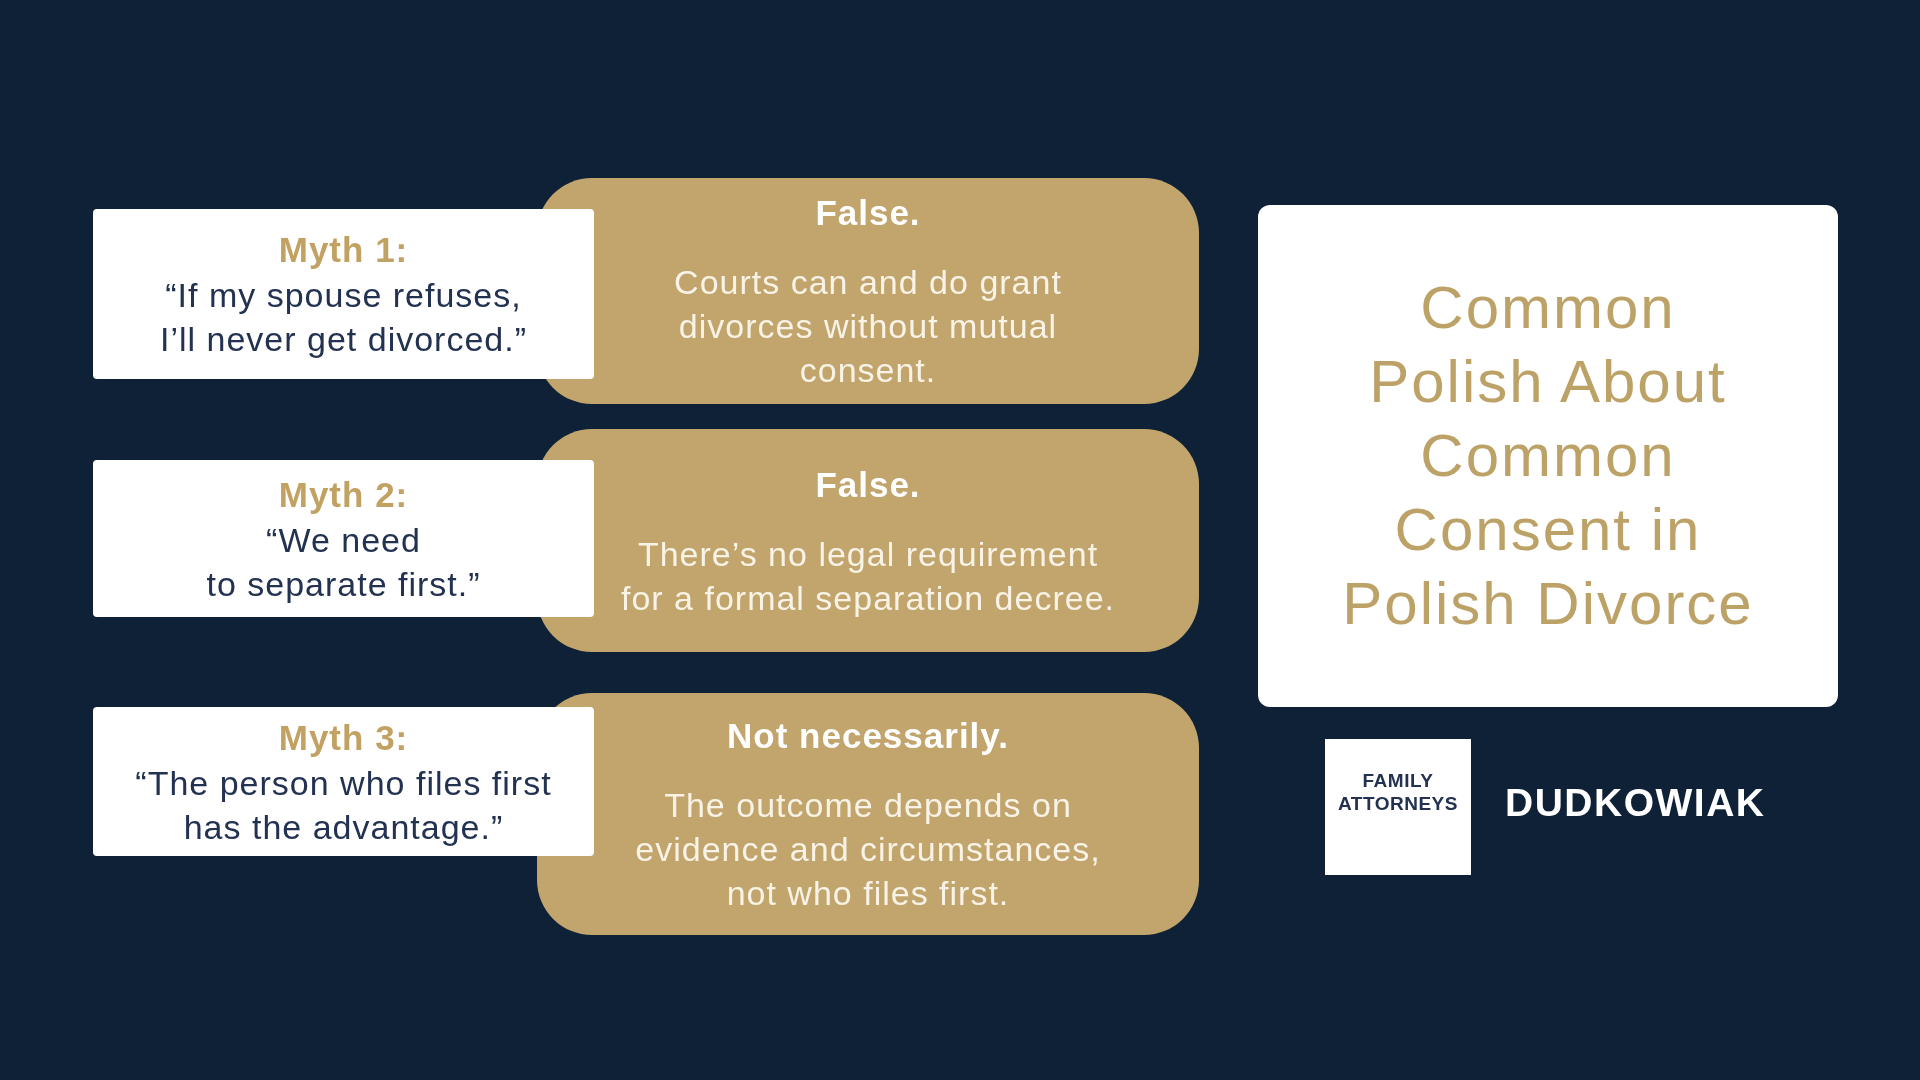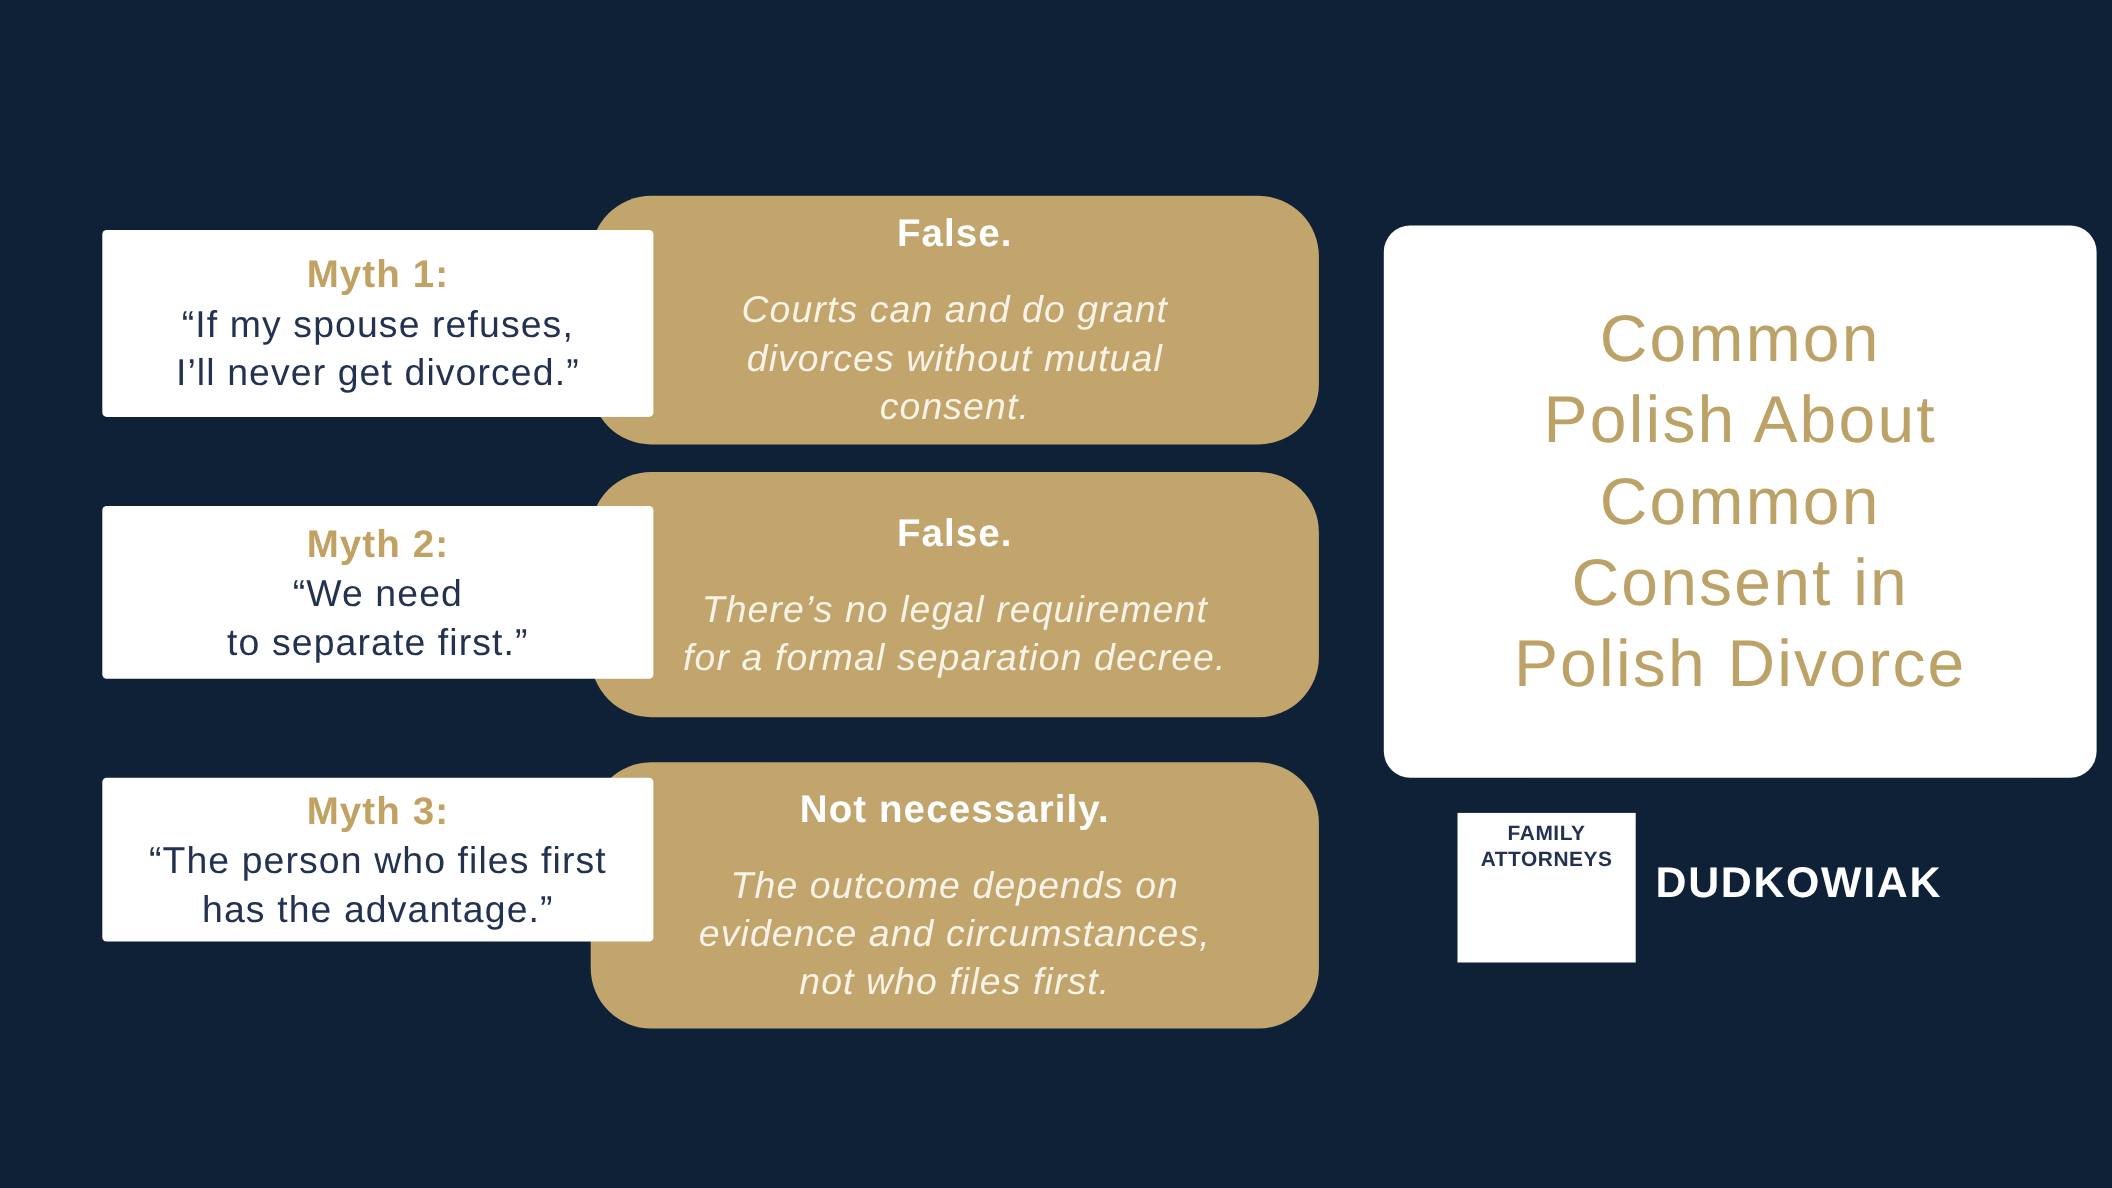--- a/index.html
+++ b/index.html
@@ -40,21 +40,20 @@
     font-weight: bold;
     font-size: 35px;
     letter-spacing: 1px;
     line-height: 46px;
   }
   .gold-card .resp-lines {
     color: var(--cream, #f8f3e6);
     font-size: 34px;
     letter-spacing: 1px;
     line-height: 44px;
-    font-style: italic;
   }
   
   .myth-card {
     left: 93px;
     width: 501px;
     background: var(--white, #ffffff);
     border-radius: 4px;
     z-index: 2;
     padding: 8px 24px;
   }
@@ -74,46 +73,46 @@
   #gold1 { top: 178px; height: 226px; }
   #gold2 { top: 429px; height: 223px; }
   #gold3 { top: 677px; height: 242px; margin-top: 16px; }
   #myth1 { top: 209px; height: 170px; }
   #myth2 { top: 460px; height: 157px; }
   #myth3 { top: 707px; height: 149px; }
   
   .title-card {
     left: 1258px;
     top: 205px;
-    width: 648px;
+    width: 580px;
     height: 502px;
     background: var(--white, #ffffff);
-    border-radius: 24px;
+    border-radius: 12px;
     z-index: 2;
   }
   .title-card .title-lines {
     color: var(--gold-title, #bda268);
     font-size: 60px;
     letter-spacing: 2px;
     line-height: 74px;
     font-weight: 300;
   }
   
   .logo-square {
     position: absolute;
     left: 1325px;
     top: 739px;
-    width: 162px;
+    width: 146px;
     height: 136px;
     background: var(--white, #ffffff);
     box-sizing: border-box;
     display: flex;
     flex-direction: column;
     align-items: center;
-    padding-top: 8px;
+    padding-top: 30px;
     text-align: center;
   }
   .logo-square .logo-lines {
     color: var(--navy-text, #1c2c47);
     font-weight: bold;
     font-size: 19px;
     line-height: 23px;
     letter-spacing: 0.5px;
   }
   .brand-name {

